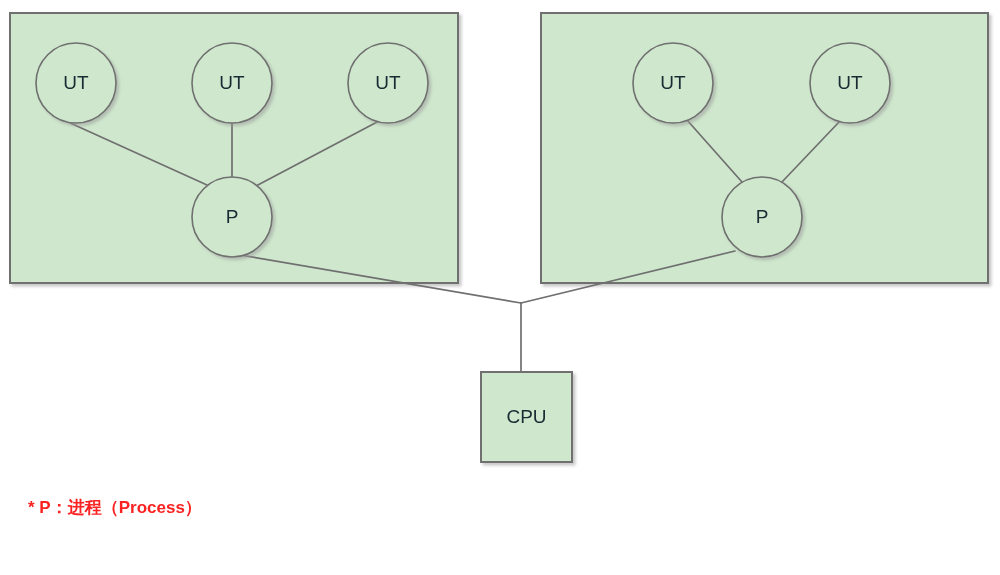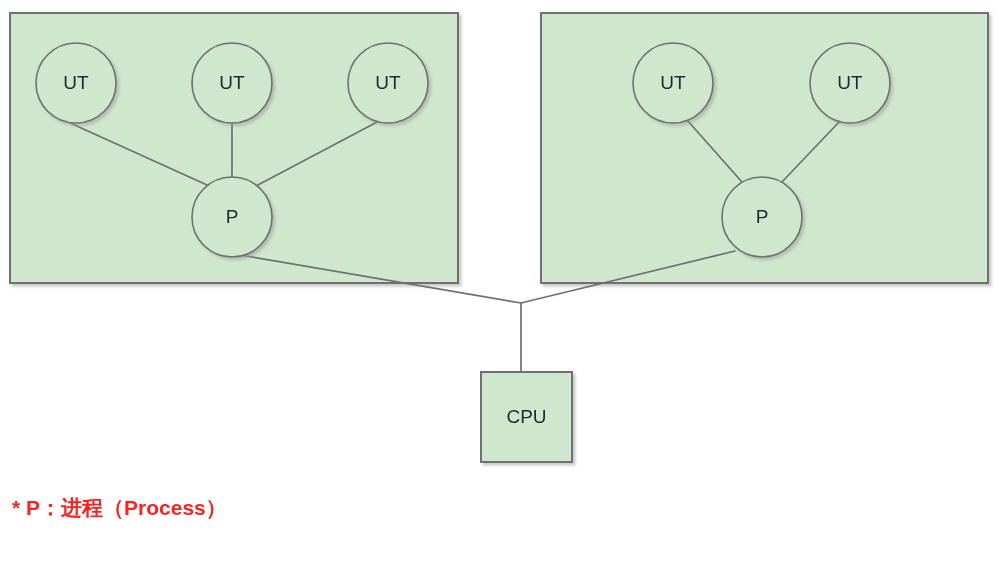--- a/index.html
+++ b/index.html
@@ -50,25 +50,25 @@
   }
   .box-label {
     font-family: "Liberation Sans", sans-serif;
     font-size: 19px;
     fill: #1b2a33;
     text-anchor: middle;
     dominant-baseline: middle;
   }
   .legend {
     position: absolute;
-    left: 12px;
+    left: 28px;
     top: 495px;
     color: #fb2222;
     font-family: "Liberation Sans", sans-serif;
-    font-size: 21px;
+    font-size: 17px;
     line-height: 25px;
     font-weight: bold;
     white-space: nowrap;
   }
   .legend-line {
     margin: 0;
     padding: 0;
   }
 </style>
 </head>

